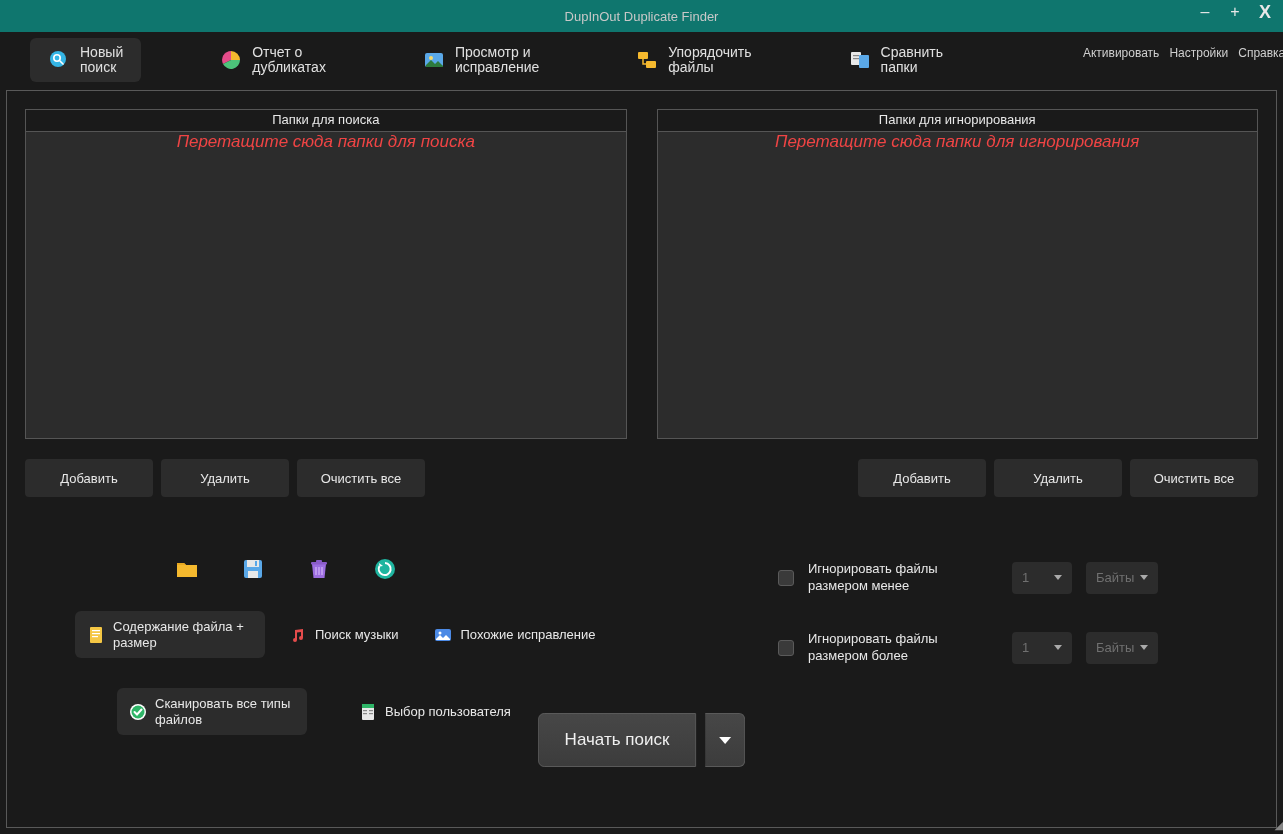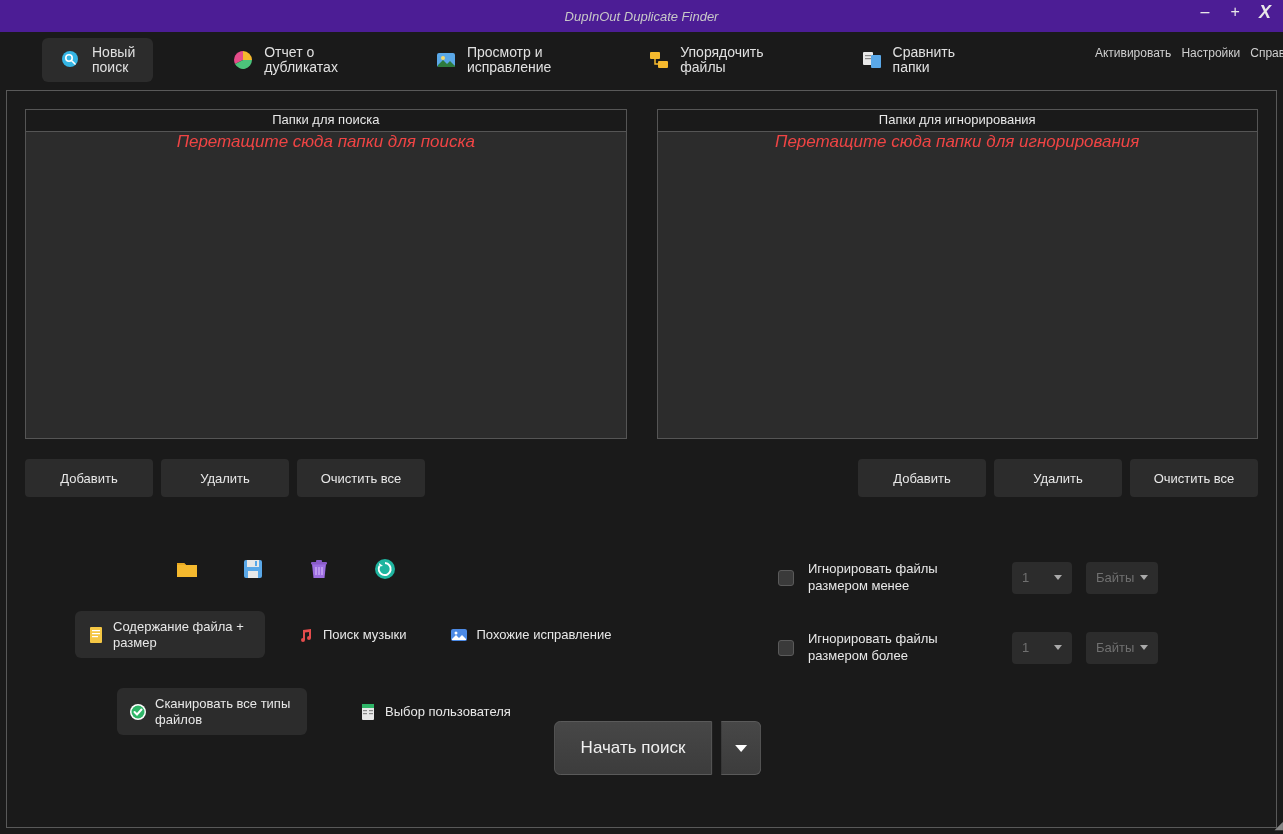--- a/index.html
+++ b/index.html
@@ -9,24 +9,23 @@
     font-family: "Segoe UI", Arial, sans-serif;
     color: #e8e8e8;
     overflow: hidden;
     position: relative;
     font-size: 13px;
   }
   .titlebar {
     height: 32px;
     display: flex;
     align-items: center;
-    background: #4c1d95;
+    background: #0f766e;
     color: #c8c8c8;
     position: relative;
-    font-style: italic;
   }
   .titlebar .title {
     position: absolute; left: 0; right: 0; text-align: center;
     font-size: 13px;
     pointer-events: none;
   }
   .winbtns {
     position: absolute; right: 4px; top: 0;
     display: flex; gap: 2px;
   }
@@ -36,21 +35,20 @@
     color: #e8e8e8; font-size: 16px; cursor: pointer;
   }
   .winbtn.close { font-size: 18px; font-weight: 600;}
   .toolbar {
     height: 56px;
     display: flex;
     align-items: center;
     padding: 0 10px 0 30px;
     gap: 61px;
     background: #1a1a1a;
-    margin-left: 12px;
   }
   .toolbar .tab {
     display: flex; align-items: center; gap: 10px;
     padding: 8px 18px;
     border-radius: 6px;
     color: #e0e0e0;
     font-size: 14px;
     cursor: pointer;
     height: 44px;
   }
@@ -123,21 +121,21 @@
   }
   .icon-row {
     display: flex; gap: 42px;
     padding-left: 130px;
   }
   .big-icon {
     width: 24px; height: 24px; cursor: pointer;
     display:flex;align-items:center;justify-content:center;
   }
   .chip-row {
-    display: flex; gap: 20px; align-items:center;
+    display: flex; gap: 12px; align-items:center;
     padding-left: 30px;
   }
   .chip-row.row2 { padding-left:72px; gap: 40px;}
   .chip {
     display: flex; align-items: center; gap: 8px;
     padding: 8px 12px;
     border-radius: 6px;
     color: #e8e8e8;
     font-size: 13px;
     cursor: pointer;
@@ -185,22 +183,22 @@
   .select { width: 72px; justify-content: space-between;}
   .caret {
     width:0;height:0;
     border-left:4px solid transparent;
     border-right:4px solid transparent;
     border-top:5px solid #aaa;
   }
   .startbar {
     position:absolute;
     left:50%; transform:translateX(-50%);
-    bottom: 52px;
-    display:flex; gap:9px;margin-left:16px;
+    bottom: 60px;
+    display:flex; gap:9px;
   }
   .startbtn {
     background: linear-gradient(#474747,#3c3c3c);
     border:1px solid #5a5a5a;
     color:#f0f0f0;
     font-size:17px;
     height:54px;
     padding: 0 26px;
     border-radius: 6px 0 0 6px;
     cursor:pointer;

